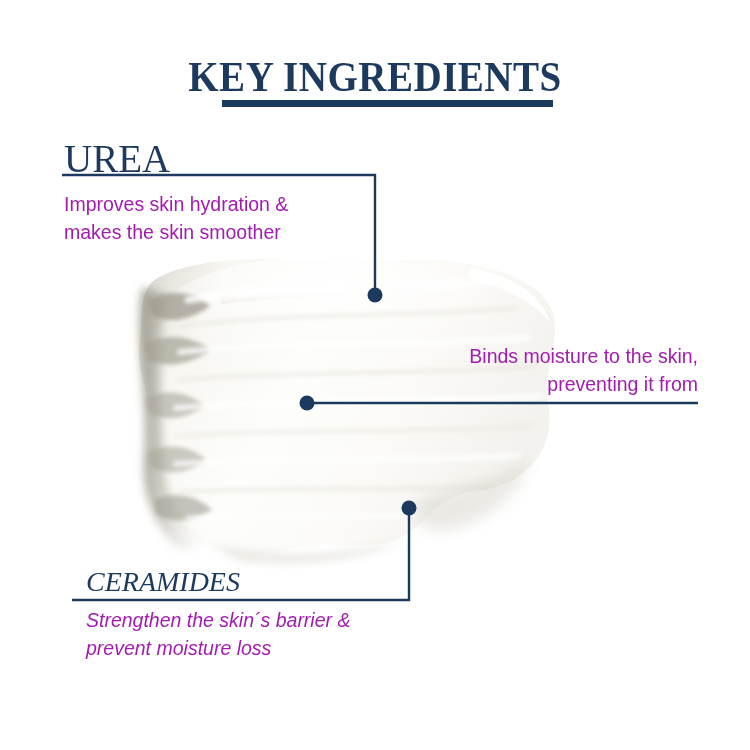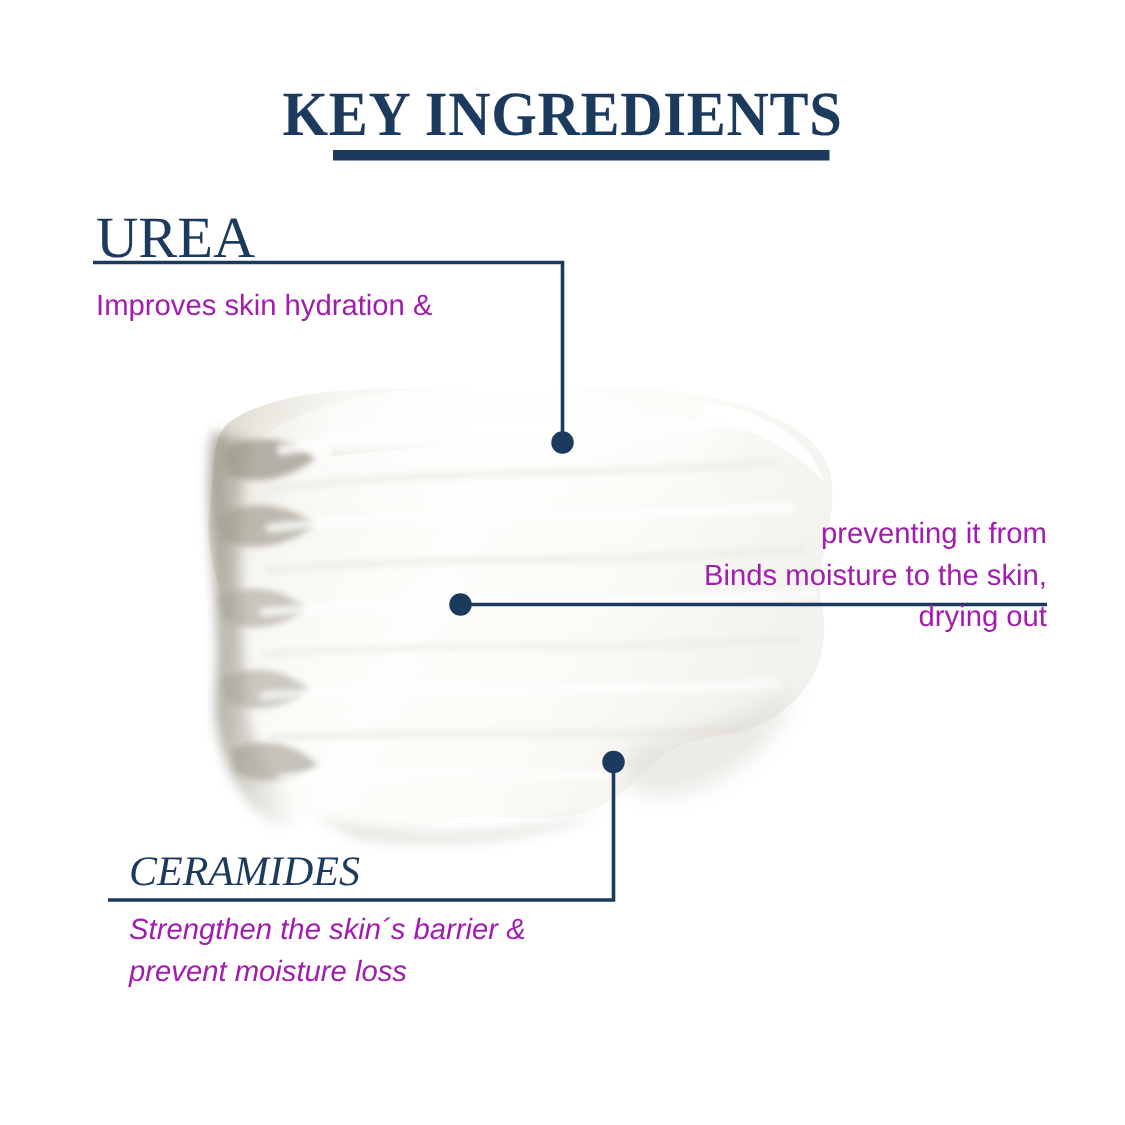--- a/index.html
+++ b/index.html
@@ -258,28 +258,28 @@
     <circle cx="307" cy="403" r="7.5" fill="#1c3a5e"></circle>
 
     <path d="M 409 508 L 409 600 L 72 600" stroke="#1c3a5e" stroke-width="2.4" fill="none"></path>
     <circle cx="409" cy="508" r="7.5" fill="#1c3a5e"></circle>
   </svg>
 
   <div class="callout" id="callout-urea">
     <div class="callout-heading">UREA</div>
     <div class="callout-body">
       <span class="line">Improves skin hydration &amp;</span>
+      <span class="line">makes the skin smoother</span>
     </div>
   </div>
 
   <div class="callout" id="callout-nmf">
     <div class="callout-body">
+      <span class="line">Binds moisture to the skin,</span>
       <span class="line">preventing it from</span>
-      <span class="line">Binds moisture to the skin,</span>
-      <span class="line">drying out</span>
     </div>
   </div>
 
   <div class="callout" id="callout-ceramides">
     <div class="callout-heading">CERAMIDES</div>
     <div class="callout-body">
       <span class="line">Strengthen the skin´s barrier &amp;</span>
       <span class="line">prevent moisture loss</span>
     </div>
   </div>

